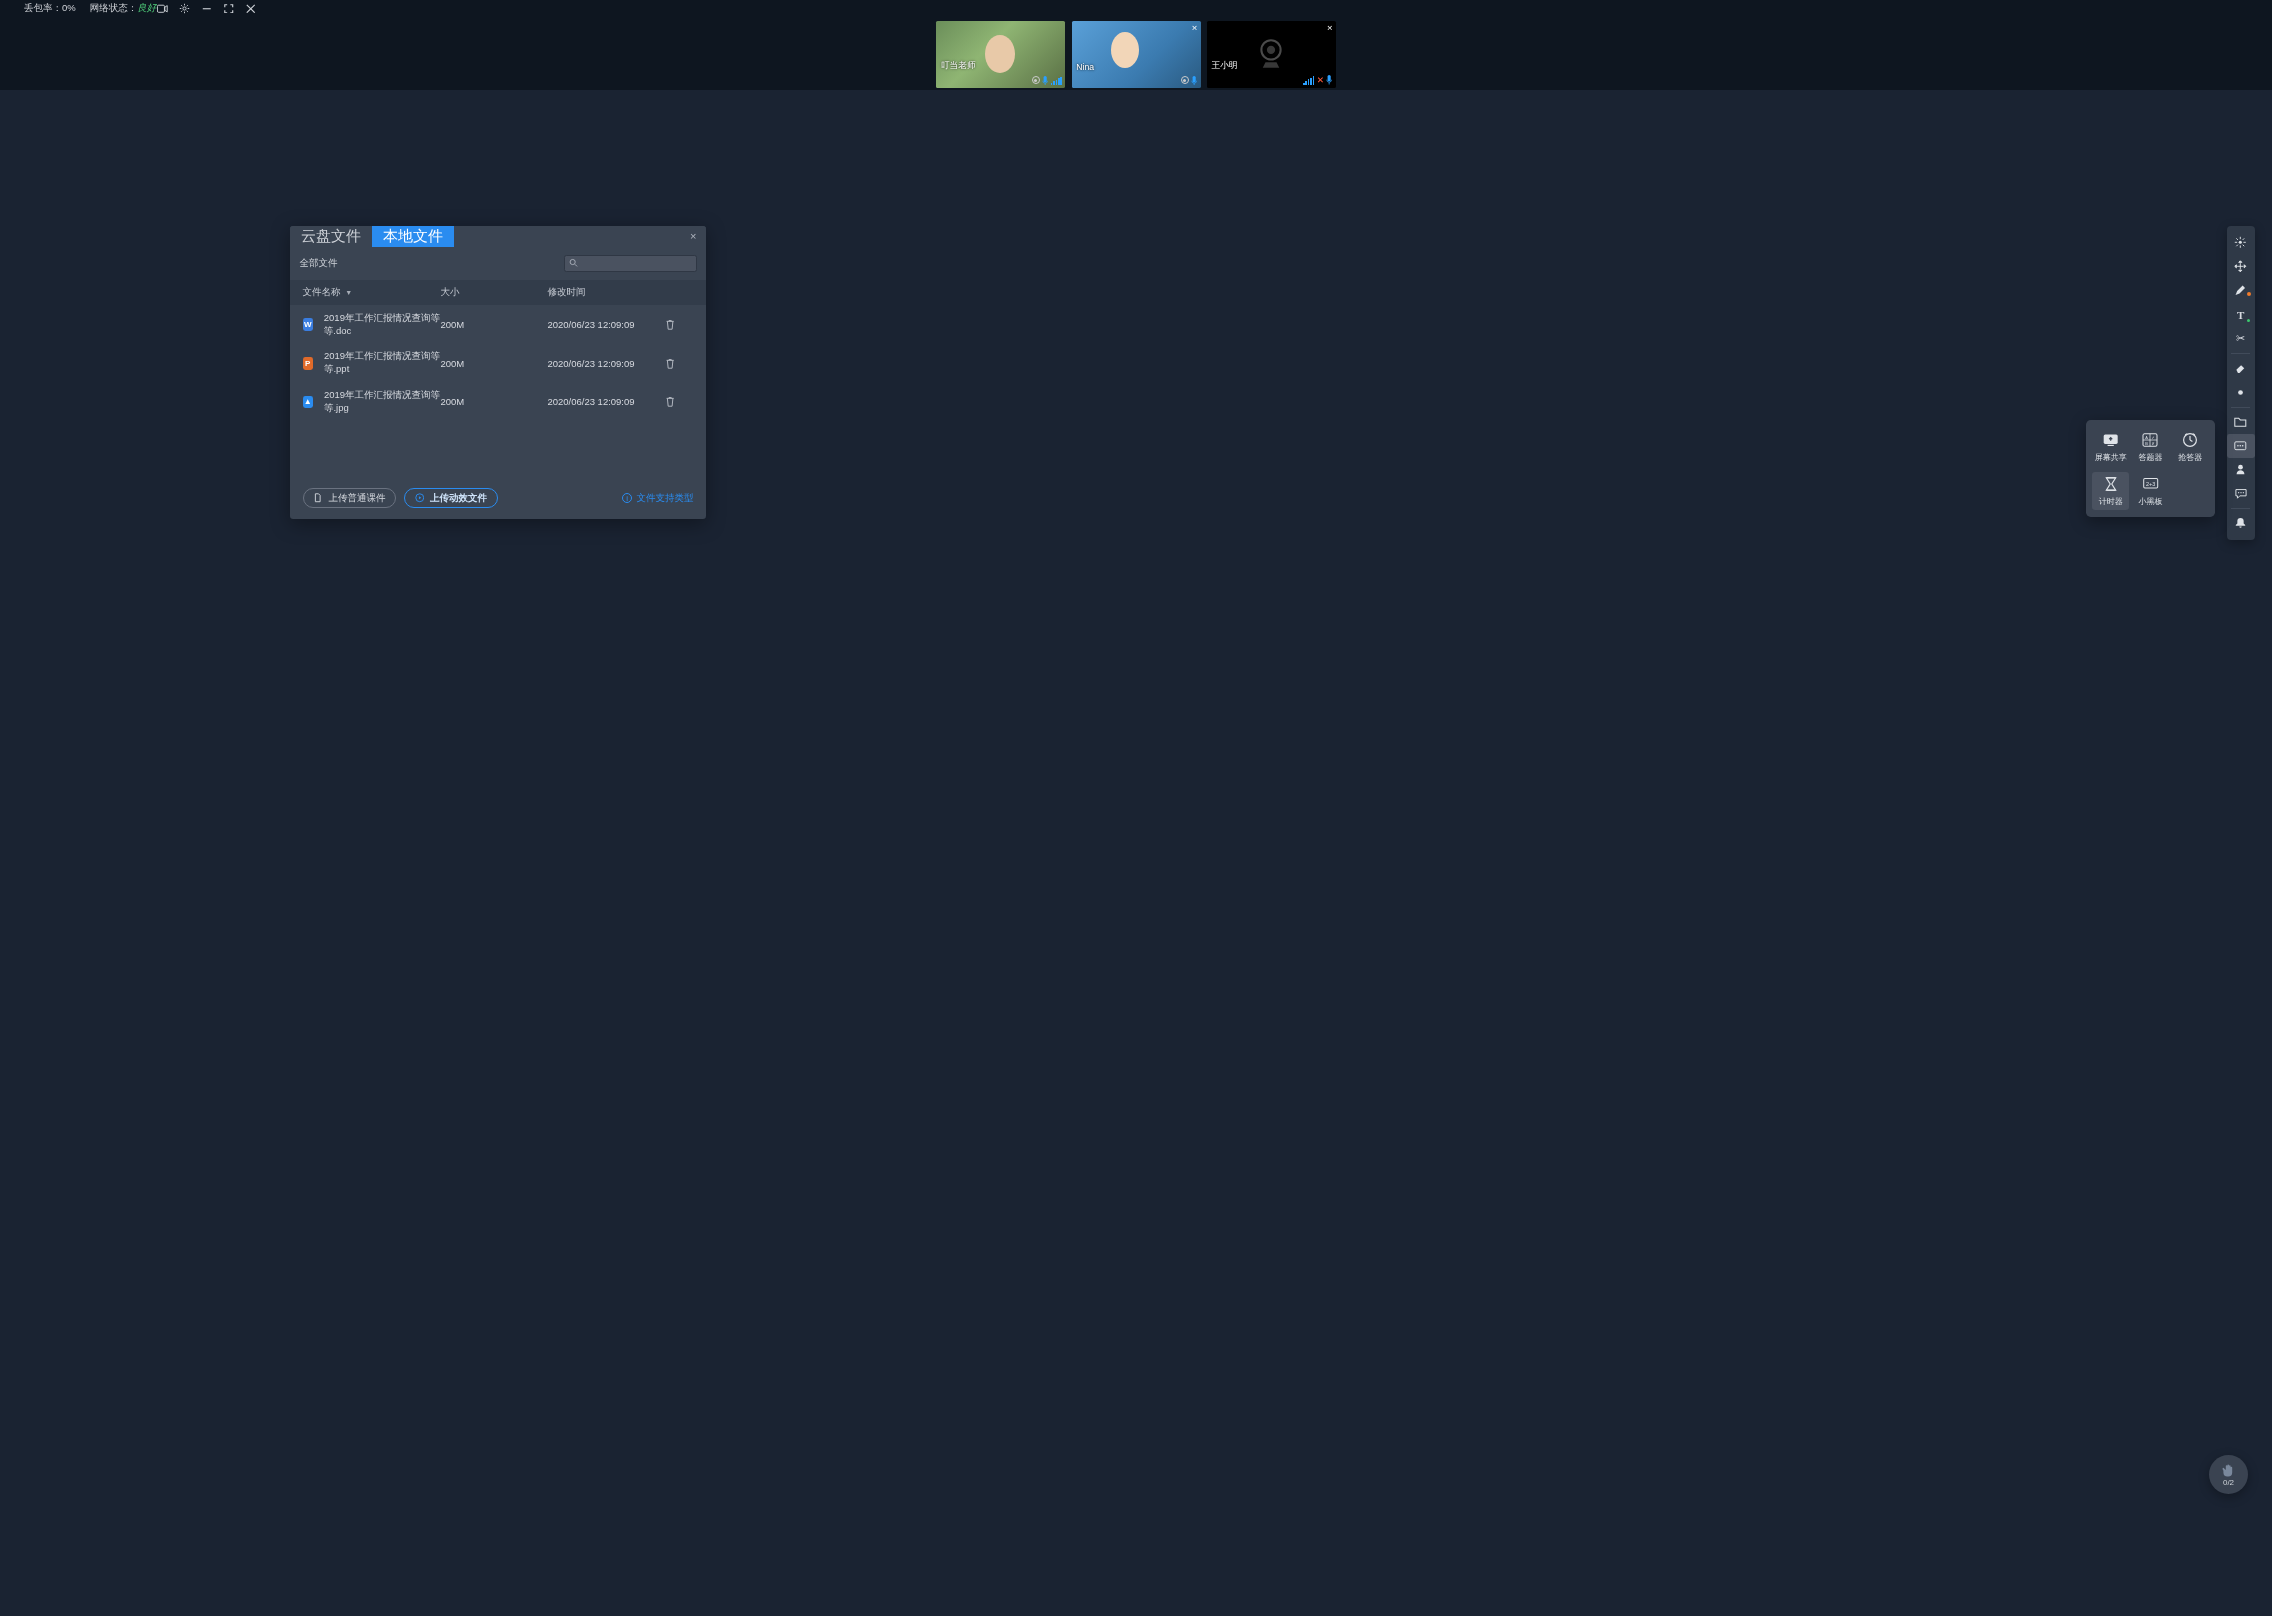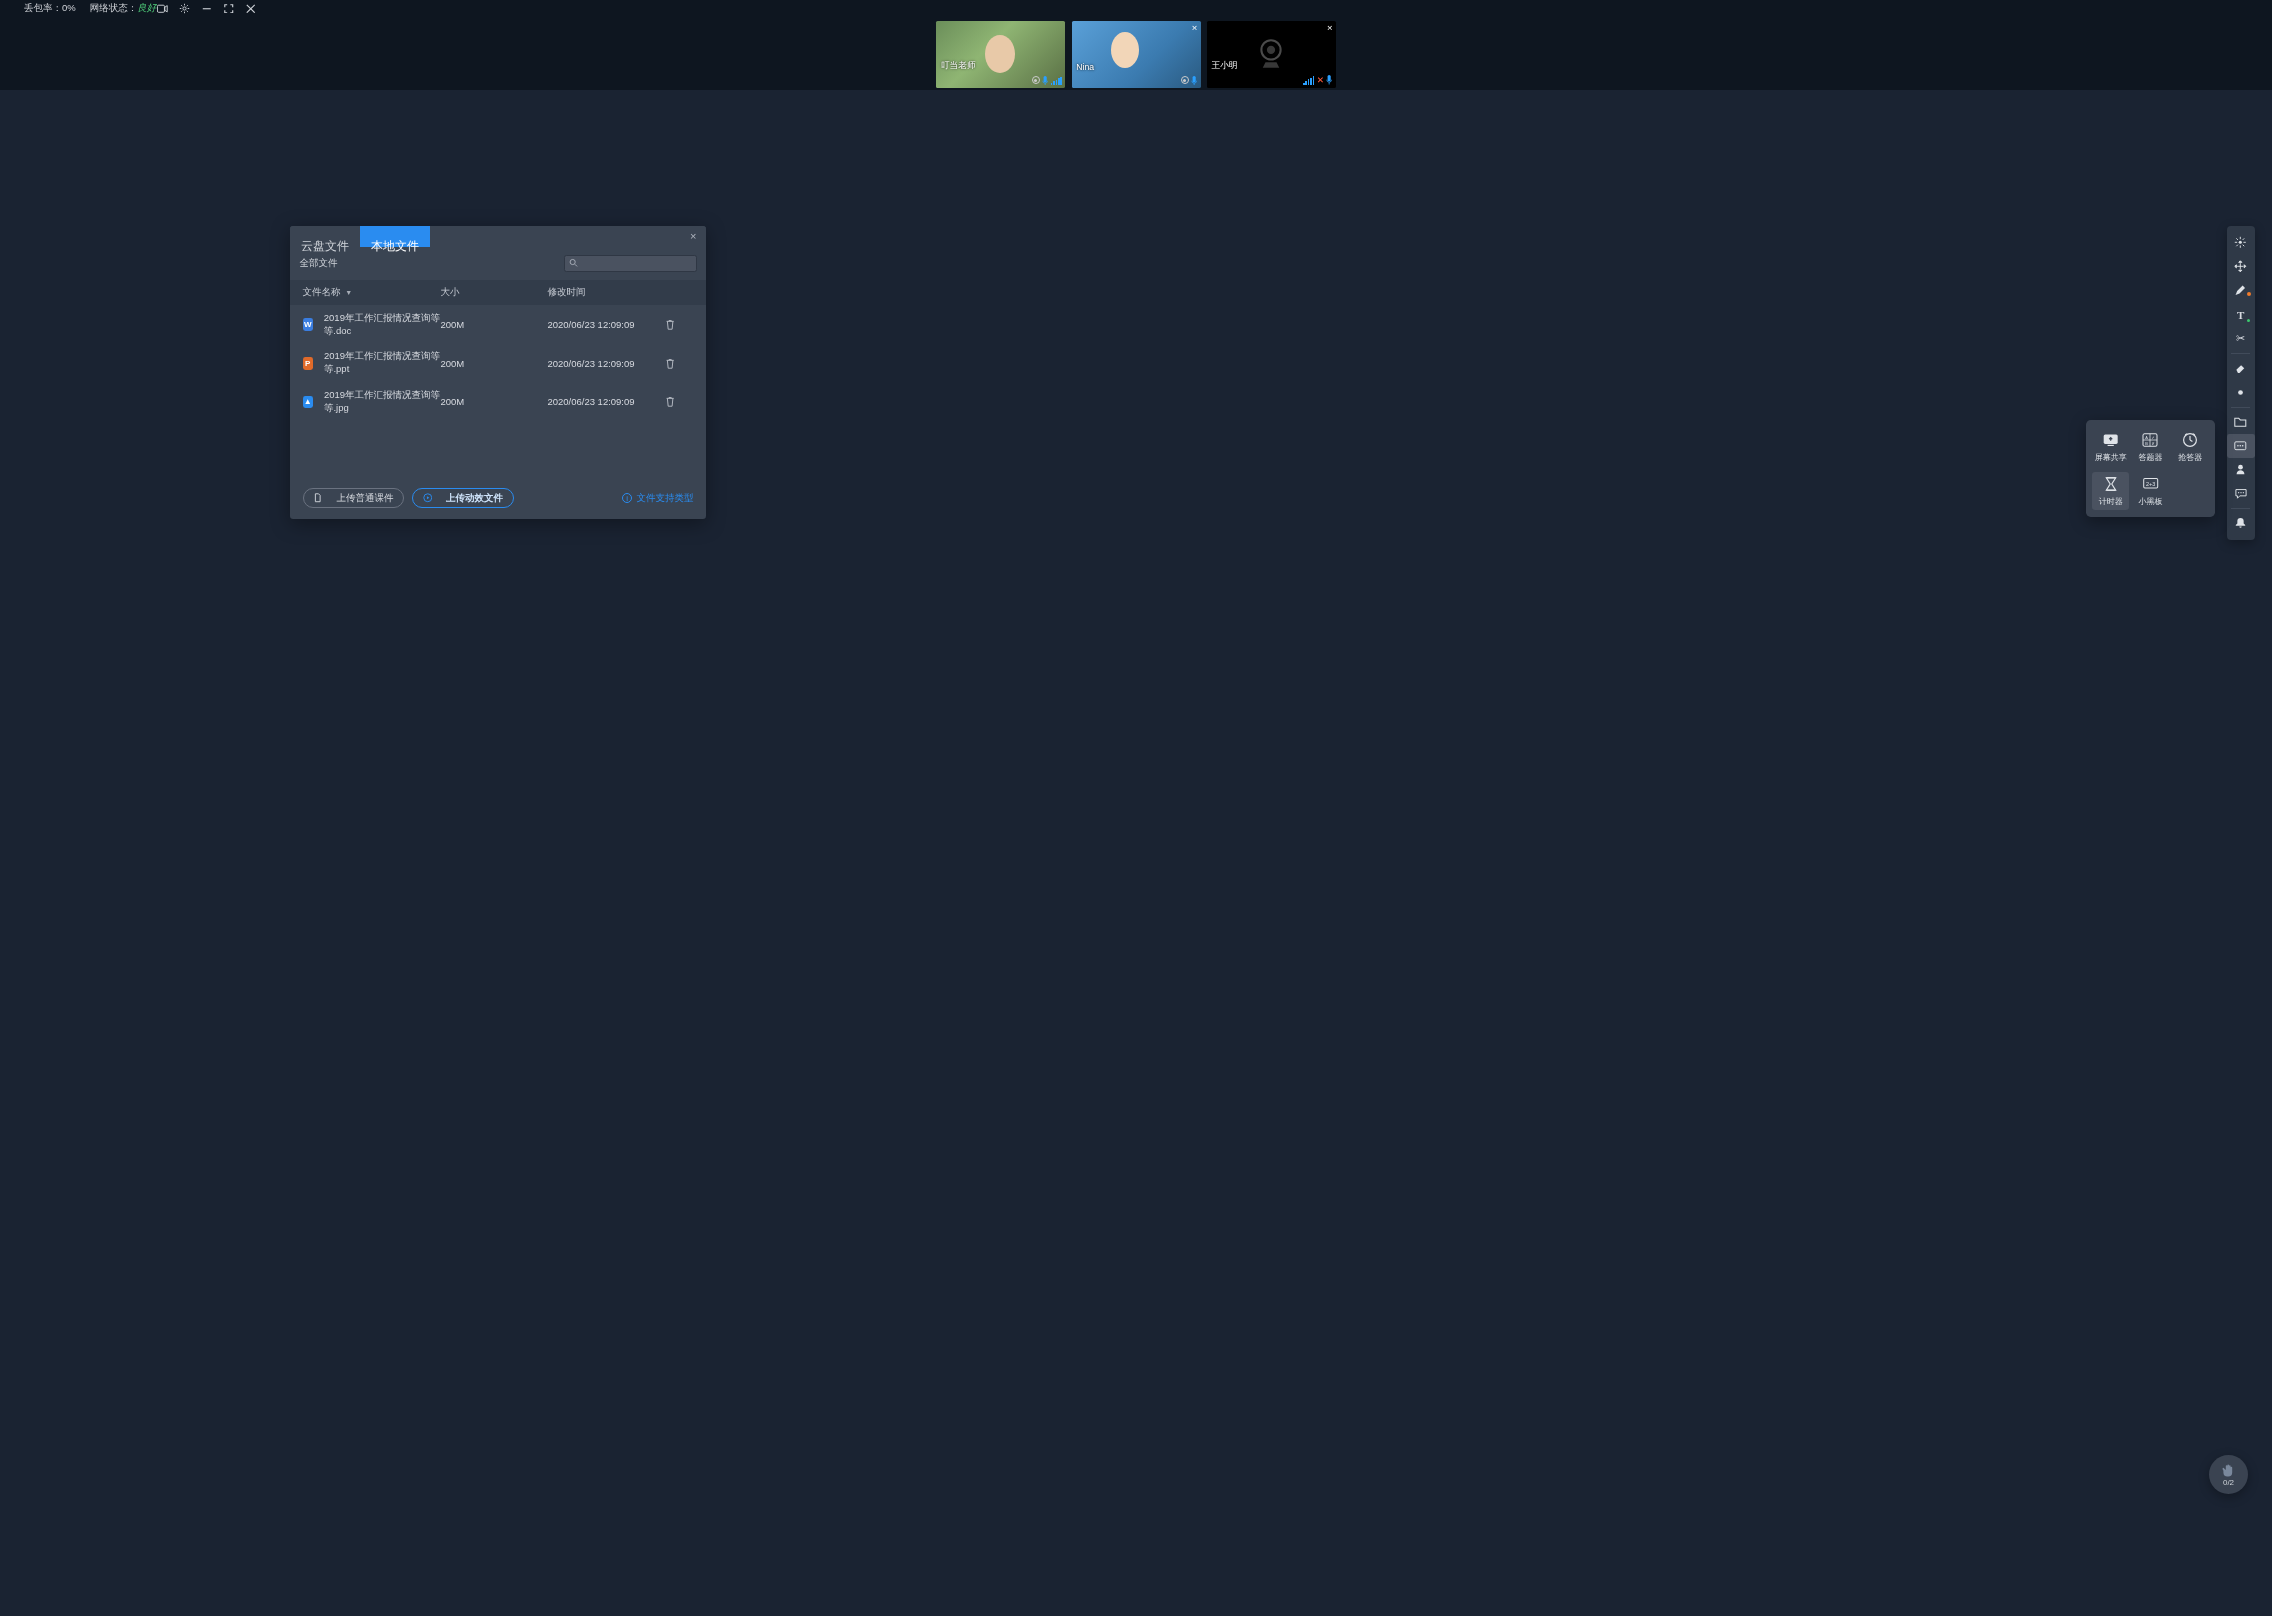--- a/index.html
+++ b/index.html
@@ -77,21 +77,21 @@
   
   .canvas { position:absolute; top:91px; left:0; right:0; bottom:0; background:#1a2332; }
 
   
   .file-dialog {
     position:absolute; left:290px; top:226px; width:416px;
     background:#3a4452; border-radius:3.2px; overflow:hidden;
     box-shadow: 0 4.7px 19px rgba(0,0,0,.35);
   }
   .fd-tabs { display:flex; align-items:center; height:20.5px; background:#3a4452; }
-  .fd-tab { padding:10px 11px; height:20.5px; line-height:20.5px; font-size:12px; color:#cfd3d9; cursor:pointer;}
+  .fd-tab { padding:0 11px; height:20.5px; line-height:20.5px; font-size:15px; color:#cfd3d9; cursor:pointer;}
   .fd-tab.active { background:#2a8cf0; color:#fff; }
   .fd-close { margin-left:auto; padding:0 9.5px; color:#aeb4be; cursor:pointer; font-size:11px;}
   .fd-toolbar { display:flex; align-items:center; padding:8px 9.5px; gap:9.5px;}
   .fd-toolbar .lbl { color:#cfd3d9; font-size:9.5px;}
   .fd-search { margin-left:auto; display:flex; align-items:center; width:133px; height:17.4px;
     background:#4a5260; border:0.8px solid #2f3744; border-radius:2.4px; padding:0 4.7px; color:#aeb4be;}
   .fd-search input { background:transparent; border:none; outline:none; color:#cfd3d9; width:100%; font-size:9.5px;}
   .fd-header { display:flex; padding:6.3px 12.6px; background:#323c4a; font-size:9.5px; color:#c7ccd4;}
   .col-name { flex:1; display:flex; align-items:center; gap:4.7px;}
   .col-size { width:71px; }
@@ -100,21 +100,21 @@
   .sort-caret { font-size:7px; color:#a6acb6;}
   .fd-row { display:flex; align-items:center; padding:6.3px 12.6px; font-size:9.5px; color:#d7dae0;}
   .ficon { width:12.6px; height:12.6px; border-radius:2.4px; display:inline-flex;align-items:center;justify-content:center;
     font-size:8px; color:#fff; margin-right:6.3px; font-weight:600;}
   .ficon.doc { background:#3a7de0; }
   .ficon.ppt { background:#e06a2a; }
   .ficon.jpg { background:#2a8cf0; }
   .trash { color:#b8bdc6; cursor:pointer;}
   .fd-spacer { height:57px; }
   .fd-footer { display:flex; align-items:center; padding:9.5px 12.6px 11px; gap:8px;}
-  .btn { height:20.5px; padding:0 9.5px; border-radius:10.3px; display:inline-flex; align-items:center; gap:14px;
+  .btn { height:20.5px; padding:0 9.5px; border-radius:10.3px; display:inline-flex; align-items:center; gap:6px;
     font-size:9.5px; cursor:pointer; border:0.8px solid #6a7280; color:#d7dae0; background:transparent;}
   .btn.primary { border-color:#2a8cf0; color:#cfe4fb;font-weight:bold;}
   .link { margin-left:auto; color:#2a8cf0; font-size:9.5px; display:flex; align-items:center; gap:4px; cursor:pointer;}
   .info-i { width:10.3px;height:10.3px;border:0.8px solid #2a8cf0;border-radius:50%;display:inline-flex;
     align-items:center;justify-content:center;font-size:8px;color:#2a8cf0;}
 
   
   .right-toolbar {
     position:absolute; right:17.4px; top:226px; width:28px;
     background:#2f3947; border-radius:4px; padding:4.7px 0;

